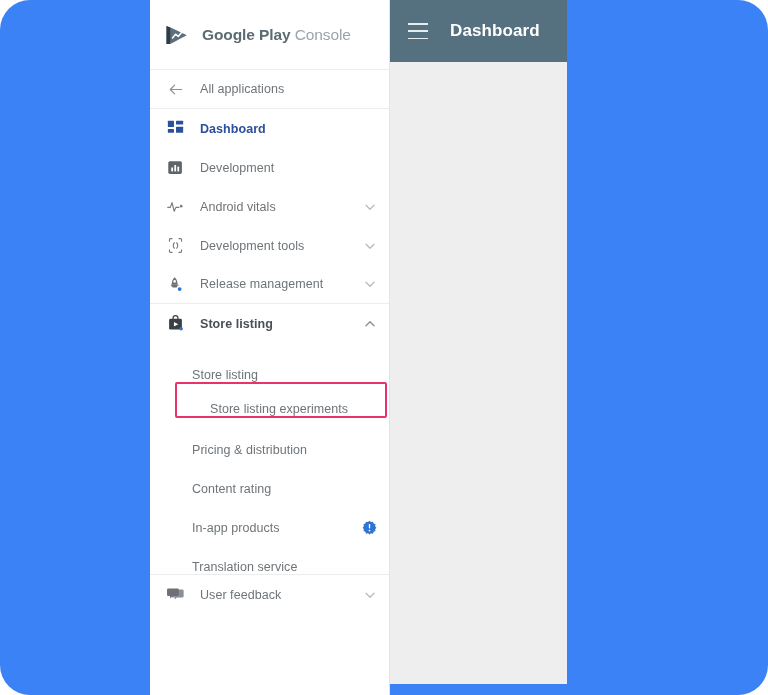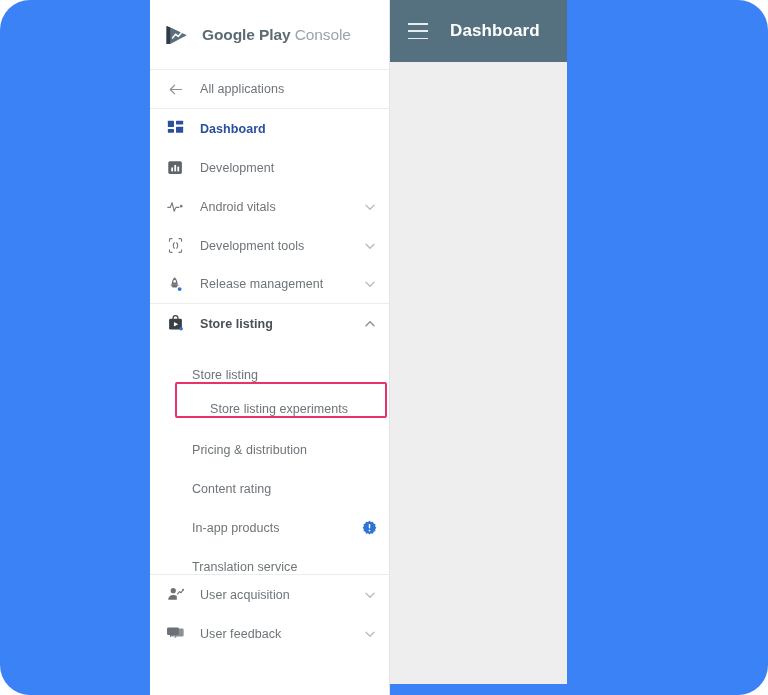--- a/index.html
+++ b/index.html
@@ -340,37 +340,20 @@
       </span>
     </div>
 
 
     <div class="sub-row">
       <span class="sub-label">Translation service</span>
     </div>
 
     <div class="group-sep"></div>
 
-    <div class="nav-row">
-      <span class="nav-icon">
-        <svg viewBox="0 0 22 22" width="19" height="19">
-          <circle cx="8.4" cy="6.6" r="3" fill="#6d7176"></circle>
-          <path d="M2.6 17.2 C2.6 13.6 5.2 11.6 8.4 11.6 C10 11.6 11.4 12 12.5 12.8
-                   L12.5 17.2 Z" fill="#6d7176"></path>
-          <polyline points="13.4,10.4 15.8,7.6 17.4,9 19.8,5.6" fill="none" stroke="#6d7176" stroke-width="1.3" stroke-linecap="round" stroke-linejoin="round"></polyline>
-          <circle cx="19.9" cy="5.4" r="1.1" fill="#6d7176"></circle>
-        </svg>
-      </span>
-      <span class="nav-label">User acquisition</span>
-      <span class="chev">
-        <svg viewBox="0 0 14 14" width="14" height="14">
-          <polyline points="3,5.3 7,9.3 11,5.3" fill="none" stroke="#b6bcc0" stroke-width="1.3" stroke-linecap="round" stroke-linejoin="round"></polyline>
-        </svg>
-      </span>
-    </div>
 
     <div class="nav-row">
       <span class="nav-icon">
         <svg viewBox="0 0 22 22" width="19" height="19">
           <path d="M7.4 5.2 H19 A1.4 1.4 0 0 1 20.4 6.6 V13 A1.4 1.4 0 0 1 19 14.4
                    H12.6 L10.2 16.8 V14.4 H7.4 A1.4 1.4 0 0 1 6 13 V6.6
                    A1.4 1.4 0 0 1 7.4 5.2 Z" fill="#8b9095"></path>
           <path d="M2.6 4 H13.4 A1.4 1.4 0 0 1 14.8 5.4 V11.4 A1.4 1.4 0 0 1 13.4 12.8
                    H7.4 L4.6 15.6 V12.8 H2.6 A1.4 1.4 0 0 1 1.2 11.4 V5.4
                    A1.4 1.4 0 0 1 2.6 4 Z" fill="#6d7176"></path>

